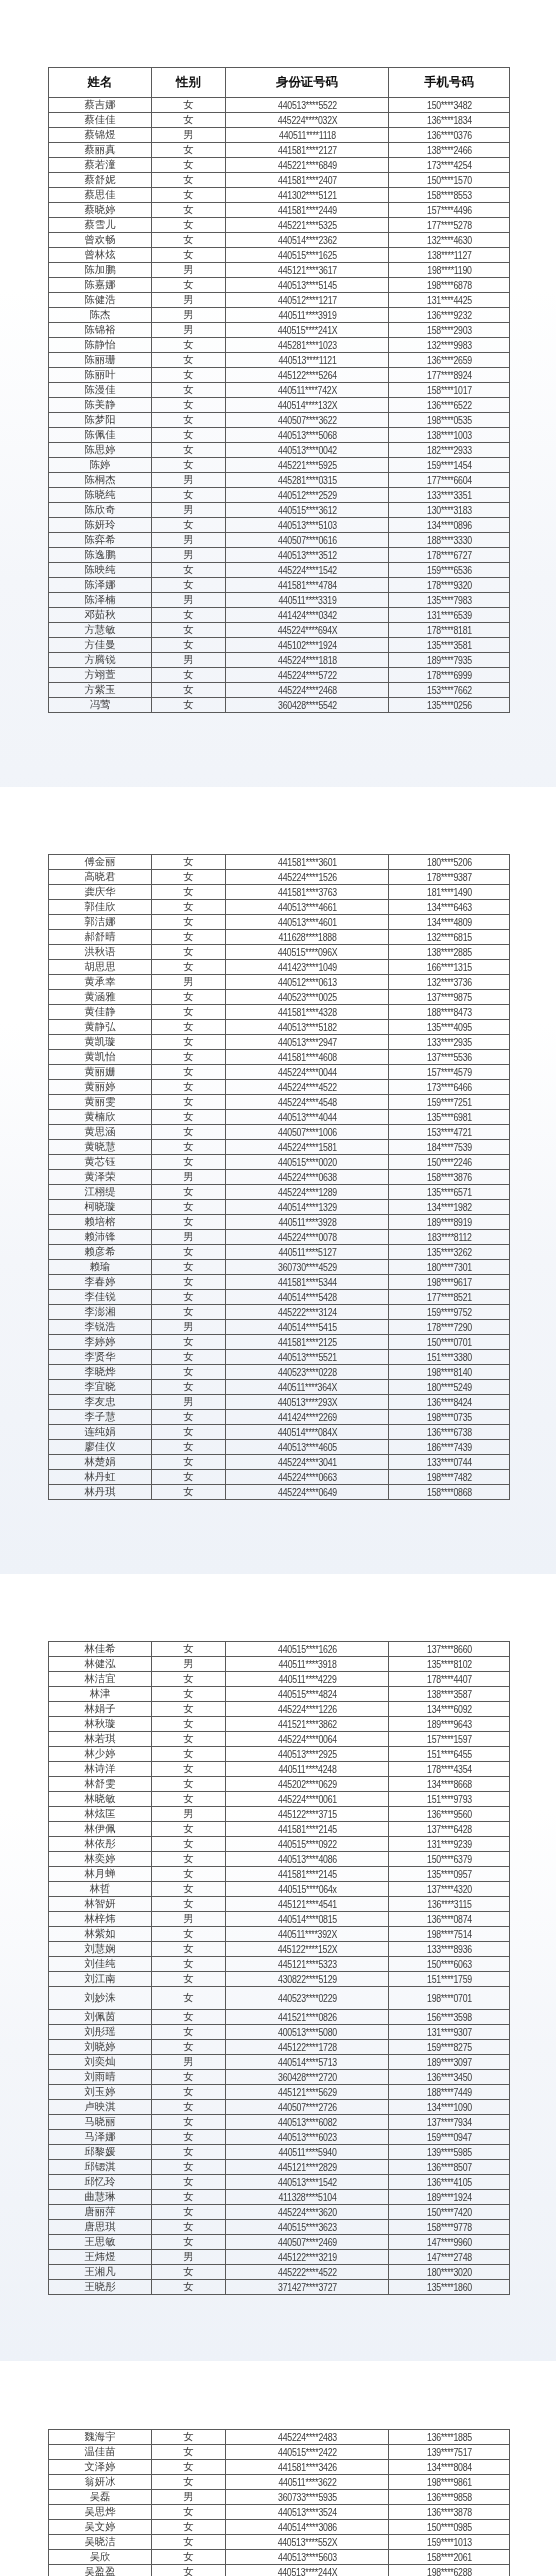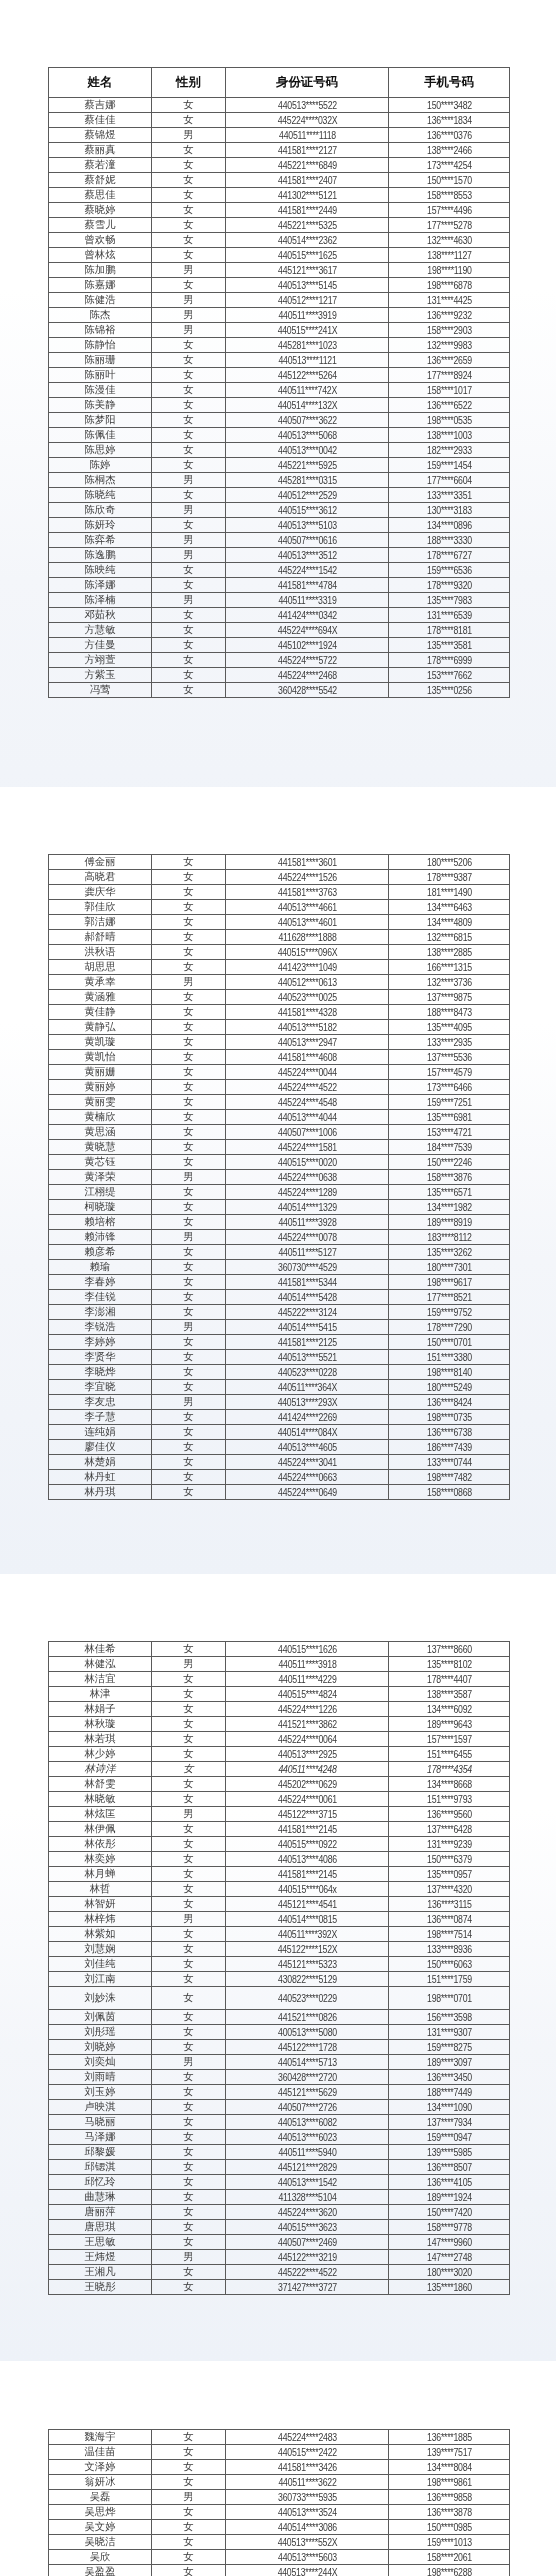--- a/index.html
+++ b/index.html
@@ -327,20 +327,26 @@
     <td class="num">178****8181</td>
   </tr>
 
   <tr style="height: 15px;">
     <td>方佳曼</td>
     <td>女</td>
     <td class="num">445102****1924</td>
     <td class="num">135****3581</td>
   </tr>
 
+  <tr style="height: 15px;">
+    <td>方腾锐</td>
+    <td>男</td>
+    <td class="num">445224****1818</td>
+    <td class="num">189****7935</td>
+  </tr>
 
   <tr style="height: 15px;">
     <td>方翊萱</td>
     <td>女</td>
     <td class="num">445224****5722</td>
     <td class="num">178****6999</td>
   </tr>
 
   <tr style="height: 15px;">
     <td>方紫玉</td>
@@ -732,21 +738,21 @@
     <td class="num">157****1597</td>
   </tr>
 
   <tr style="height: 15px;">
     <td>林少婷</td>
     <td>女</td>
     <td class="num">440513****2925</td>
     <td class="num">151****6455</td>
   </tr>
 
-  <tr style="height: 15px; font-style: italic;">
+  <tr style="height: 15px;">
     <td>林诗洋</td>
     <td>女</td>
     <td class="num">440511****4248</td>
     <td class="num">178****4354</td>
   </tr>
 
   <tr style="height: 15px;">
     <td>林舒雯</td>
     <td>女</td>
     <td class="num">445202****0629</td>

